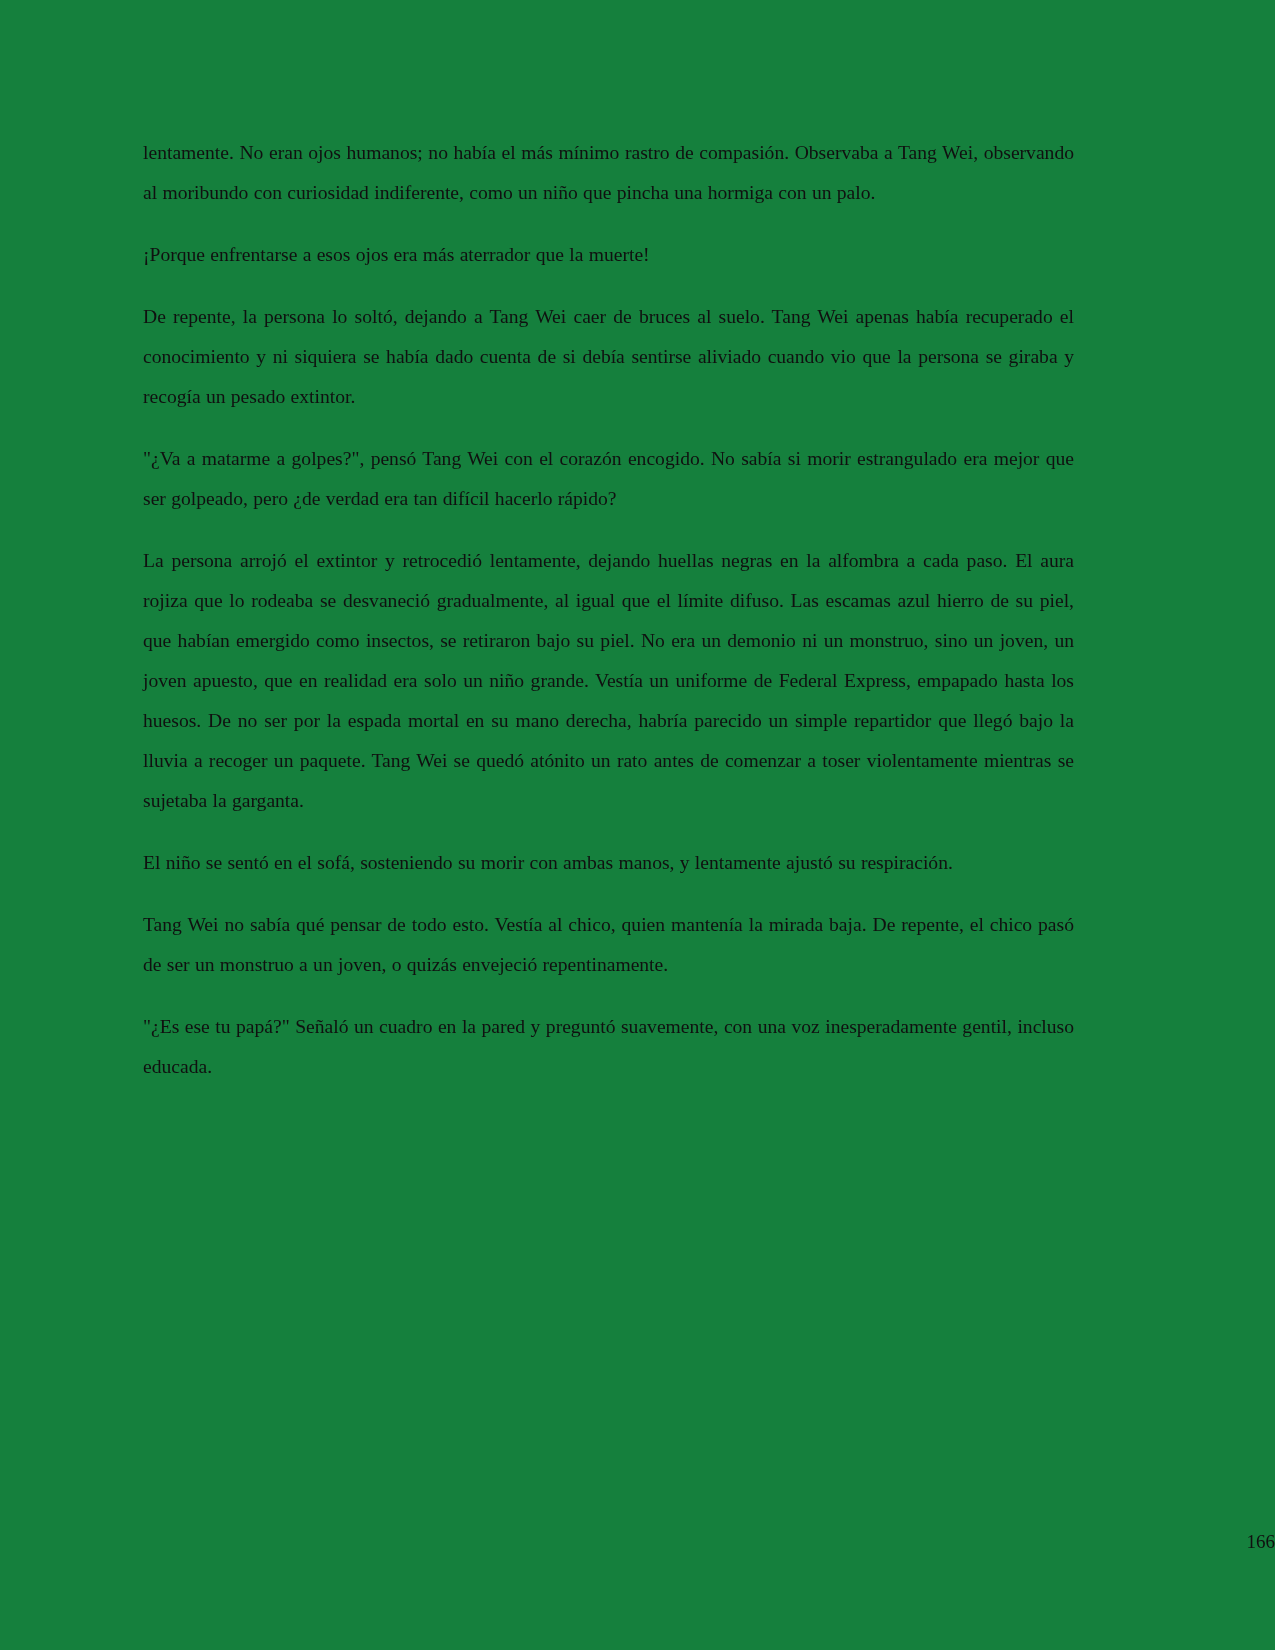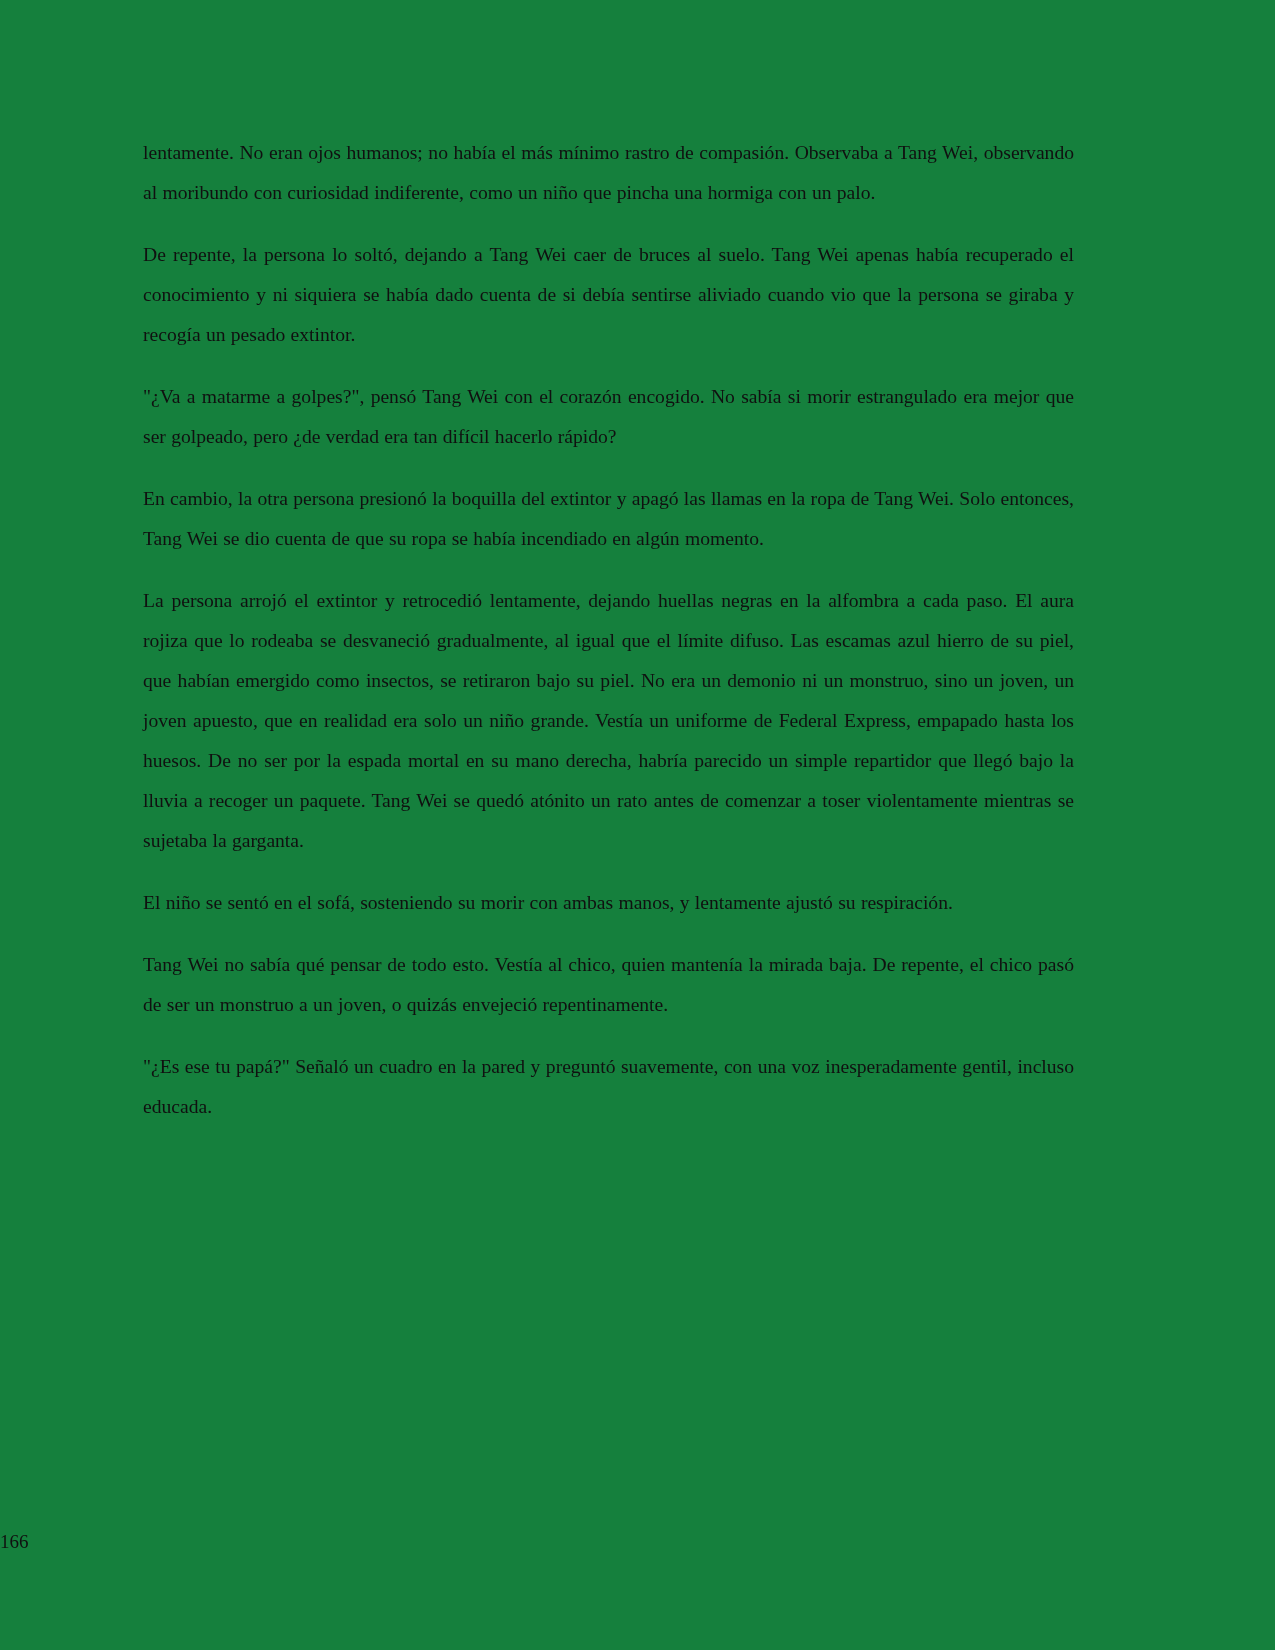--- a/index.html
+++ b/index.html
@@ -41,37 +41,37 @@
     color: #101010;
   }
   p.para:last-child {
     margin-bottom: 0;
   }
   .page-number {
     position: absolute;
     left: 0;
     top: 1530px;
     width: 1275px;
-    text-align: left;
+    text-align: right;
     font-size: 19px;
     line-height: 24px;
     color: #101010;
     font-family: "Liberation Serif", "DejaVu Serif", serif;
   }
 </style>
 </head>
 <body>
 
 <div class="page">
 
   <div class="text-column">
     <p class="para">lentamente. No eran ojos humanos; no había el más mínimo rastro de compasión. Observaba a Tang Wei, observando al moribundo con curiosidad indiferente, como un niño que pincha una hormiga con un palo.</p>
+    <p class="para">¡Porque enfrentarse a esos ojos era más aterrador que la muerte!</p>
     <p class="para">De repente, la persona lo soltó, dejando a Tang Wei caer de bruces al suelo. Tang Wei apenas había recuperado el conocimiento y ni siquiera se había dado cuenta de si debía sentirse aliviado cuando vio que la persona se giraba y recogía un pesado extintor.</p>
     <p class="para">"¿Va a matarme a golpes?", pensó Tang Wei con el corazón encogido. No sabía si morir estrangulado era mejor que ser golpeado, pero ¿de verdad era tan difícil hacerlo rápido?</p>
-    <p class="para">En cambio, la otra persona presionó la boquilla del extintor y apagó las llamas en la ropa de Tang Wei. Solo entonces, Tang Wei se dio cuenta de que su ropa se había incendiado en algún momento.</p>
     <p class="para">La persona arrojó el extintor y retrocedió lentamente, dejando huellas negras en la alfombra a cada paso. El aura rojiza que lo rodeaba se desvaneció gradualmente, al igual que el límite difuso. Las escamas azul hierro de su piel, que habían emergido como insectos, se retiraron bajo su piel. No era un demonio ni un monstruo, sino un joven, un joven apuesto, que en realidad era solo un niño grande. Vestía un uniforme de Federal Express, empapado hasta los huesos. De no ser por la espada mortal en su mano derecha, habría parecido un simple repartidor que llegó bajo la lluvia a recoger un paquete. Tang Wei se quedó atónito un rato antes de comenzar a toser violentamente mientras se sujetaba la garganta.</p>
     <p class="para">El niño se sentó en el sofá, sosteniendo su morir con ambas manos, y lentamente ajustó su respiración.</p>
     <p class="para">Tang Wei no sabía qué pensar de todo esto. Vestía al chico, quien mantenía la mirada baja. De repente, el chico pasó de ser un monstruo a un joven, o quizás envejeció repentinamente.</p>
     <p class="para">"¿Es ese tu papá?" Señaló un cuadro en la pared y preguntó suavemente, con una voz inesperadamente gentil, incluso educada.</p>
   </div>
 
   <div class="page-number">166</div>
 
 </div>
 

